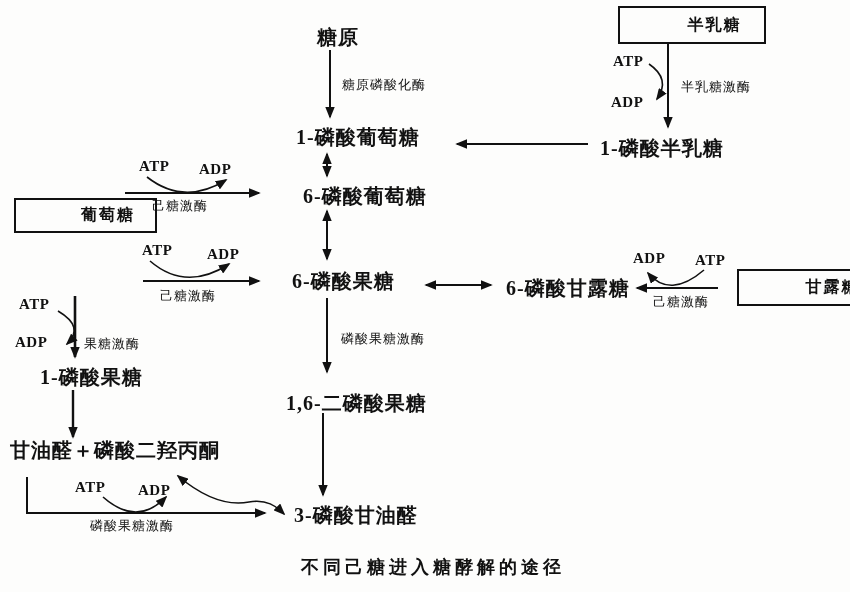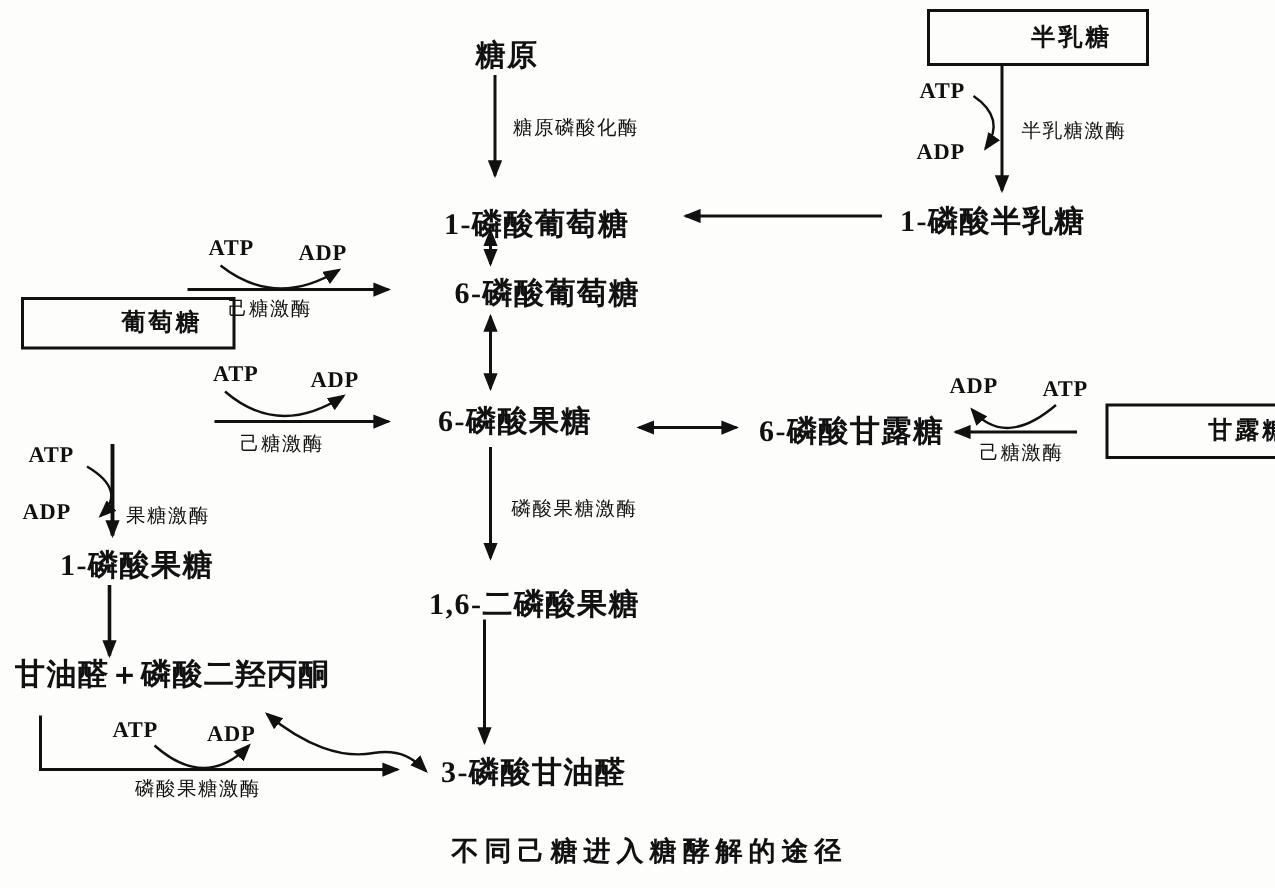--- a/index.html
+++ b/index.html
@@ -75,21 +75,21 @@
 
       <path d="M178,476 C203,497 228,506 249,502 C267,499 276,506 284,514" marker-start="url(#ah)" marker-end="url(#ah)"></path>
     </g>
   </svg>
 
   <div class="box" style="left:618px;top:6px;width:99px;height:34px;">半乳糖</div>
   <div class="box" style="left:14px;top:177px;width:94px;height:31px;margin-top:21px;">葡萄糖</div>
   <div class="box" style="left:737px;top:269px;width:97px;height:33px;">甘露糖</div>
 
   <span class="lbl met" style="left:317px;top:27px;">糖原</span>
-  <span class="lbl met" style="left:296px;top:127px;margin-top:13px;">1-磷酸葡萄糖</span>
+  <span class="lbl met" style="left:296px;top:127px;">1-磷酸葡萄糖</span>
   <span class="lbl met" style="left:600px;top:138px;">1-磷酸半乳糖</span>
   <span class="lbl met" style="left:303px;top:186px;">6-磷酸葡萄糖</span>
   <span class="lbl met" style="left:292px;top:271px;">6-磷酸果糖</span>
   <span class="lbl met" style="left:506px;top:278px;">6-磷酸甘露糖</span>
   <span class="lbl met" style="left:40px;top:367px;">1-磷酸果糖</span>
   <span class="lbl met" style="left:10px;top:440px;text-align:right;">甘油醛＋磷酸二羟丙酮</span>
   <span class="lbl met" style="left:286px;top:393px;">1,6-二磷酸果糖</span>
   <span class="lbl met" style="left:294px;top:505px;">3-磷酸甘油醛</span>
 
   <span class="lbl enz" style="left:342px;top:78px;">糖原磷酸化酶</span>

